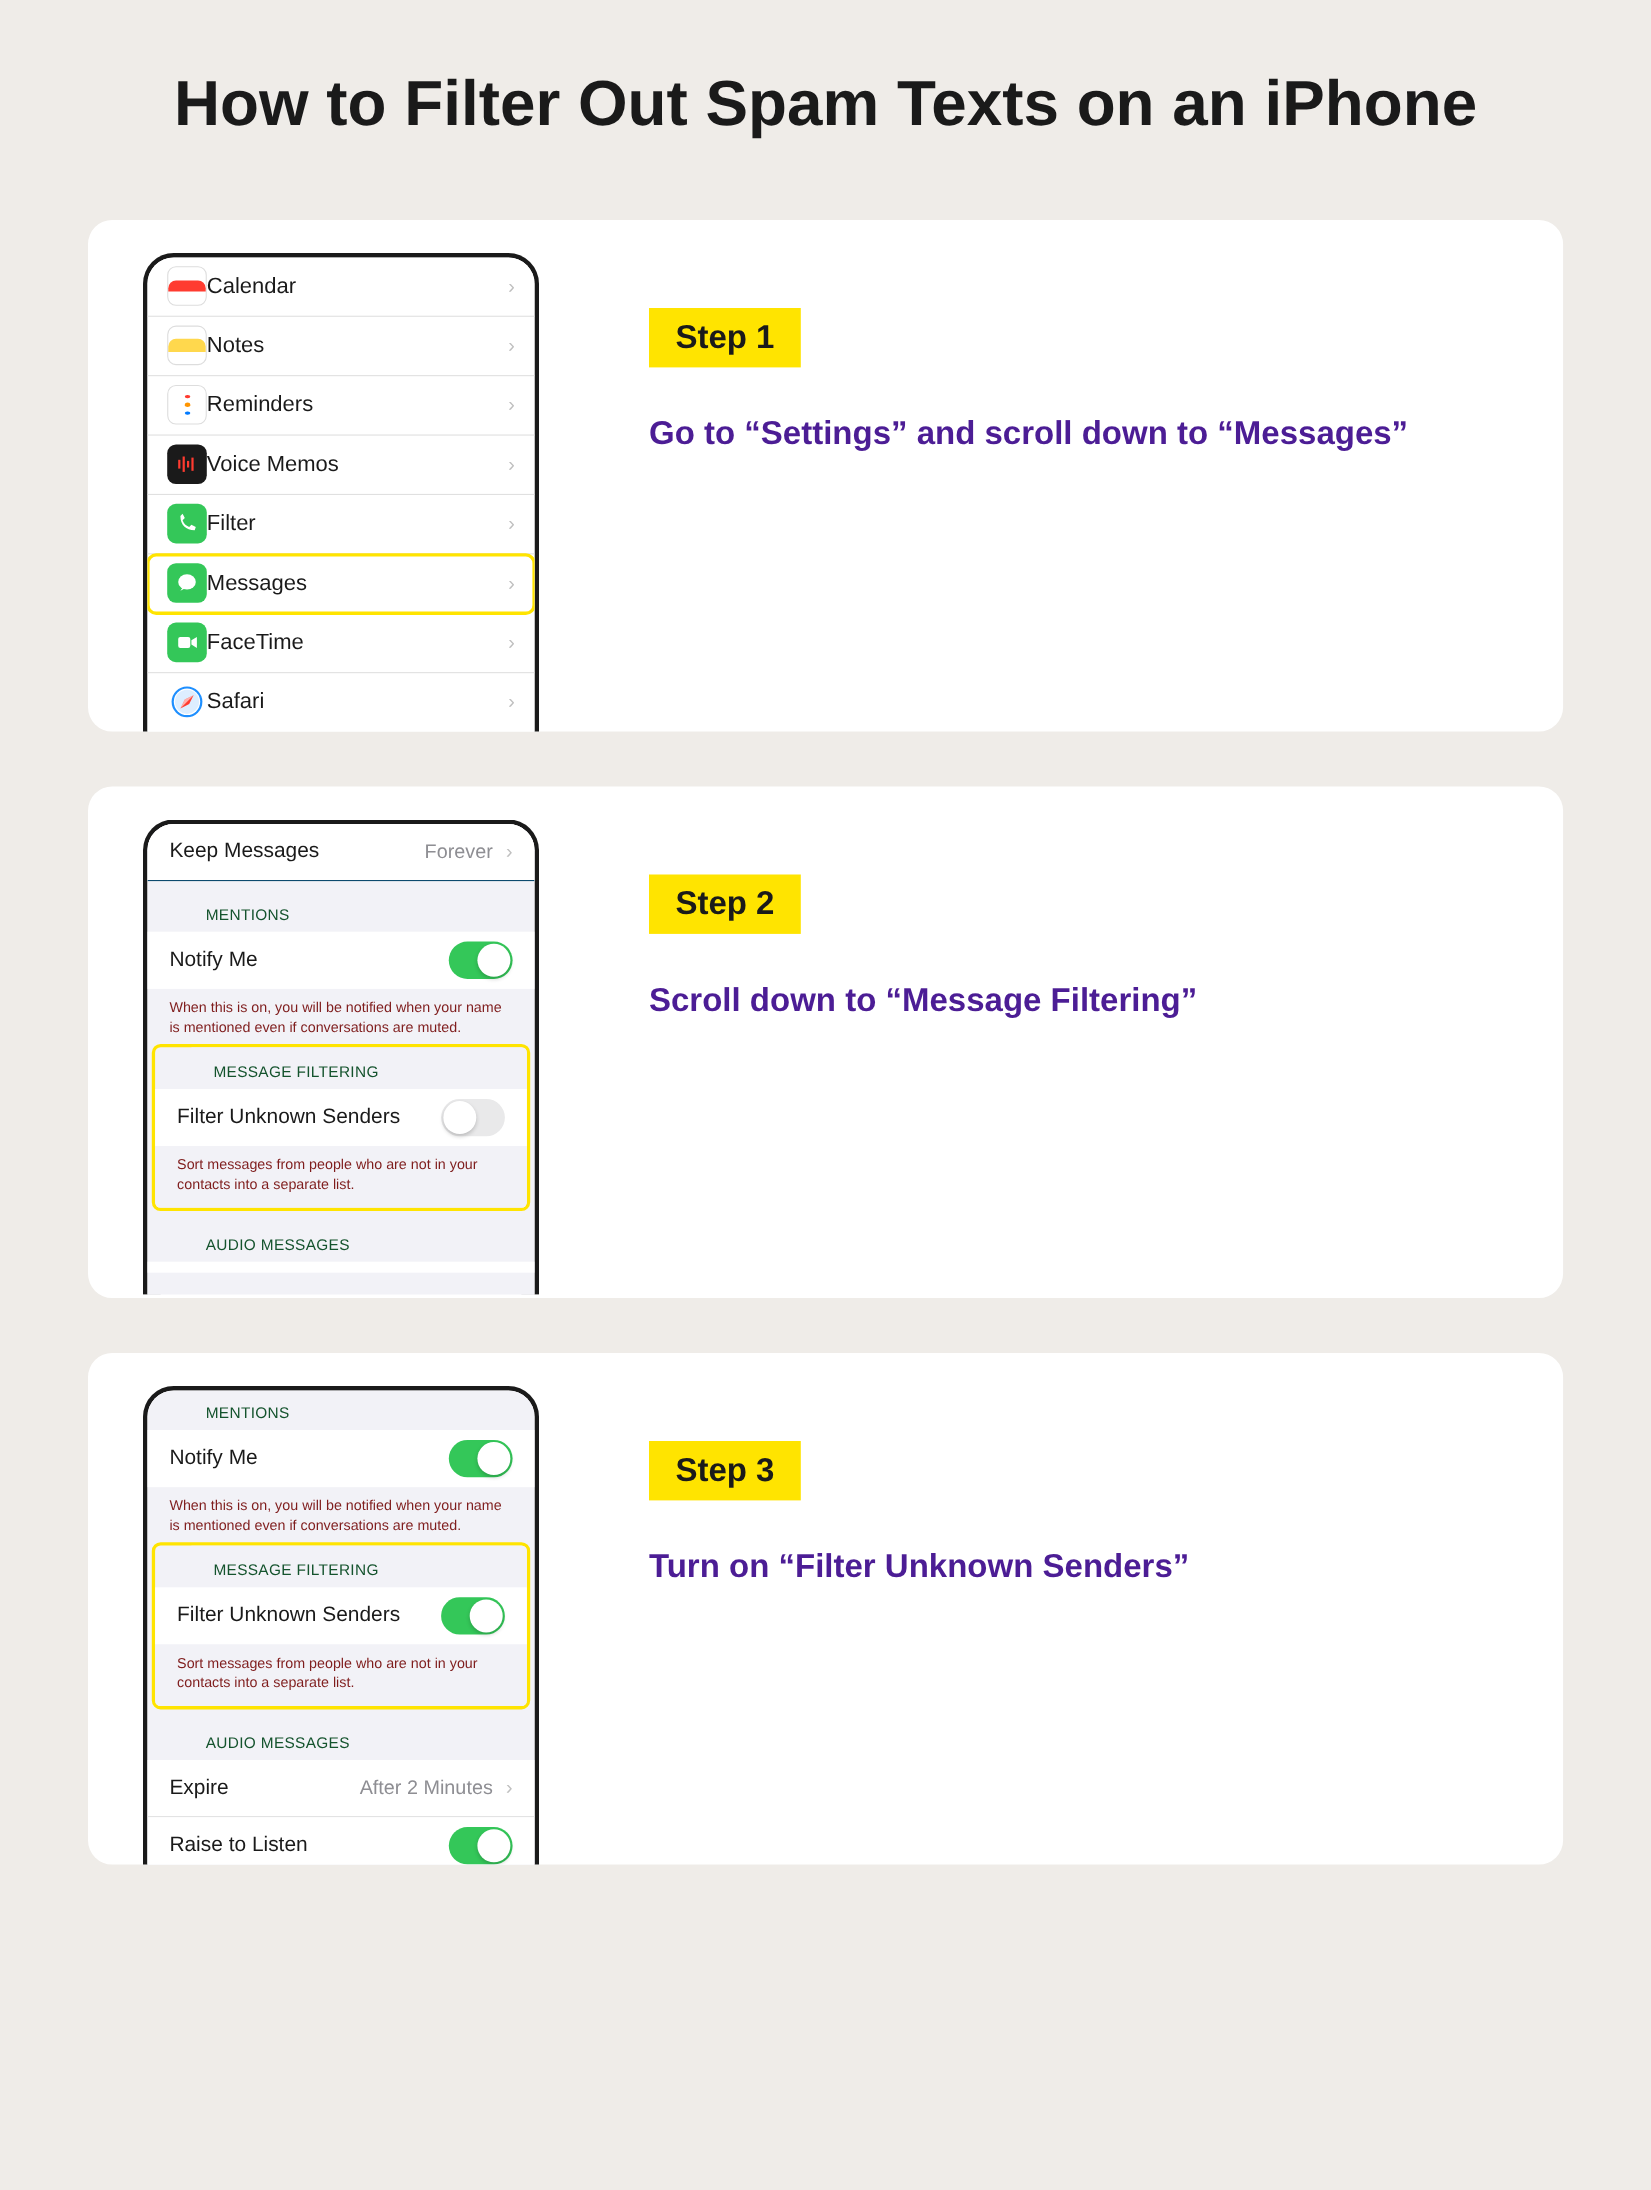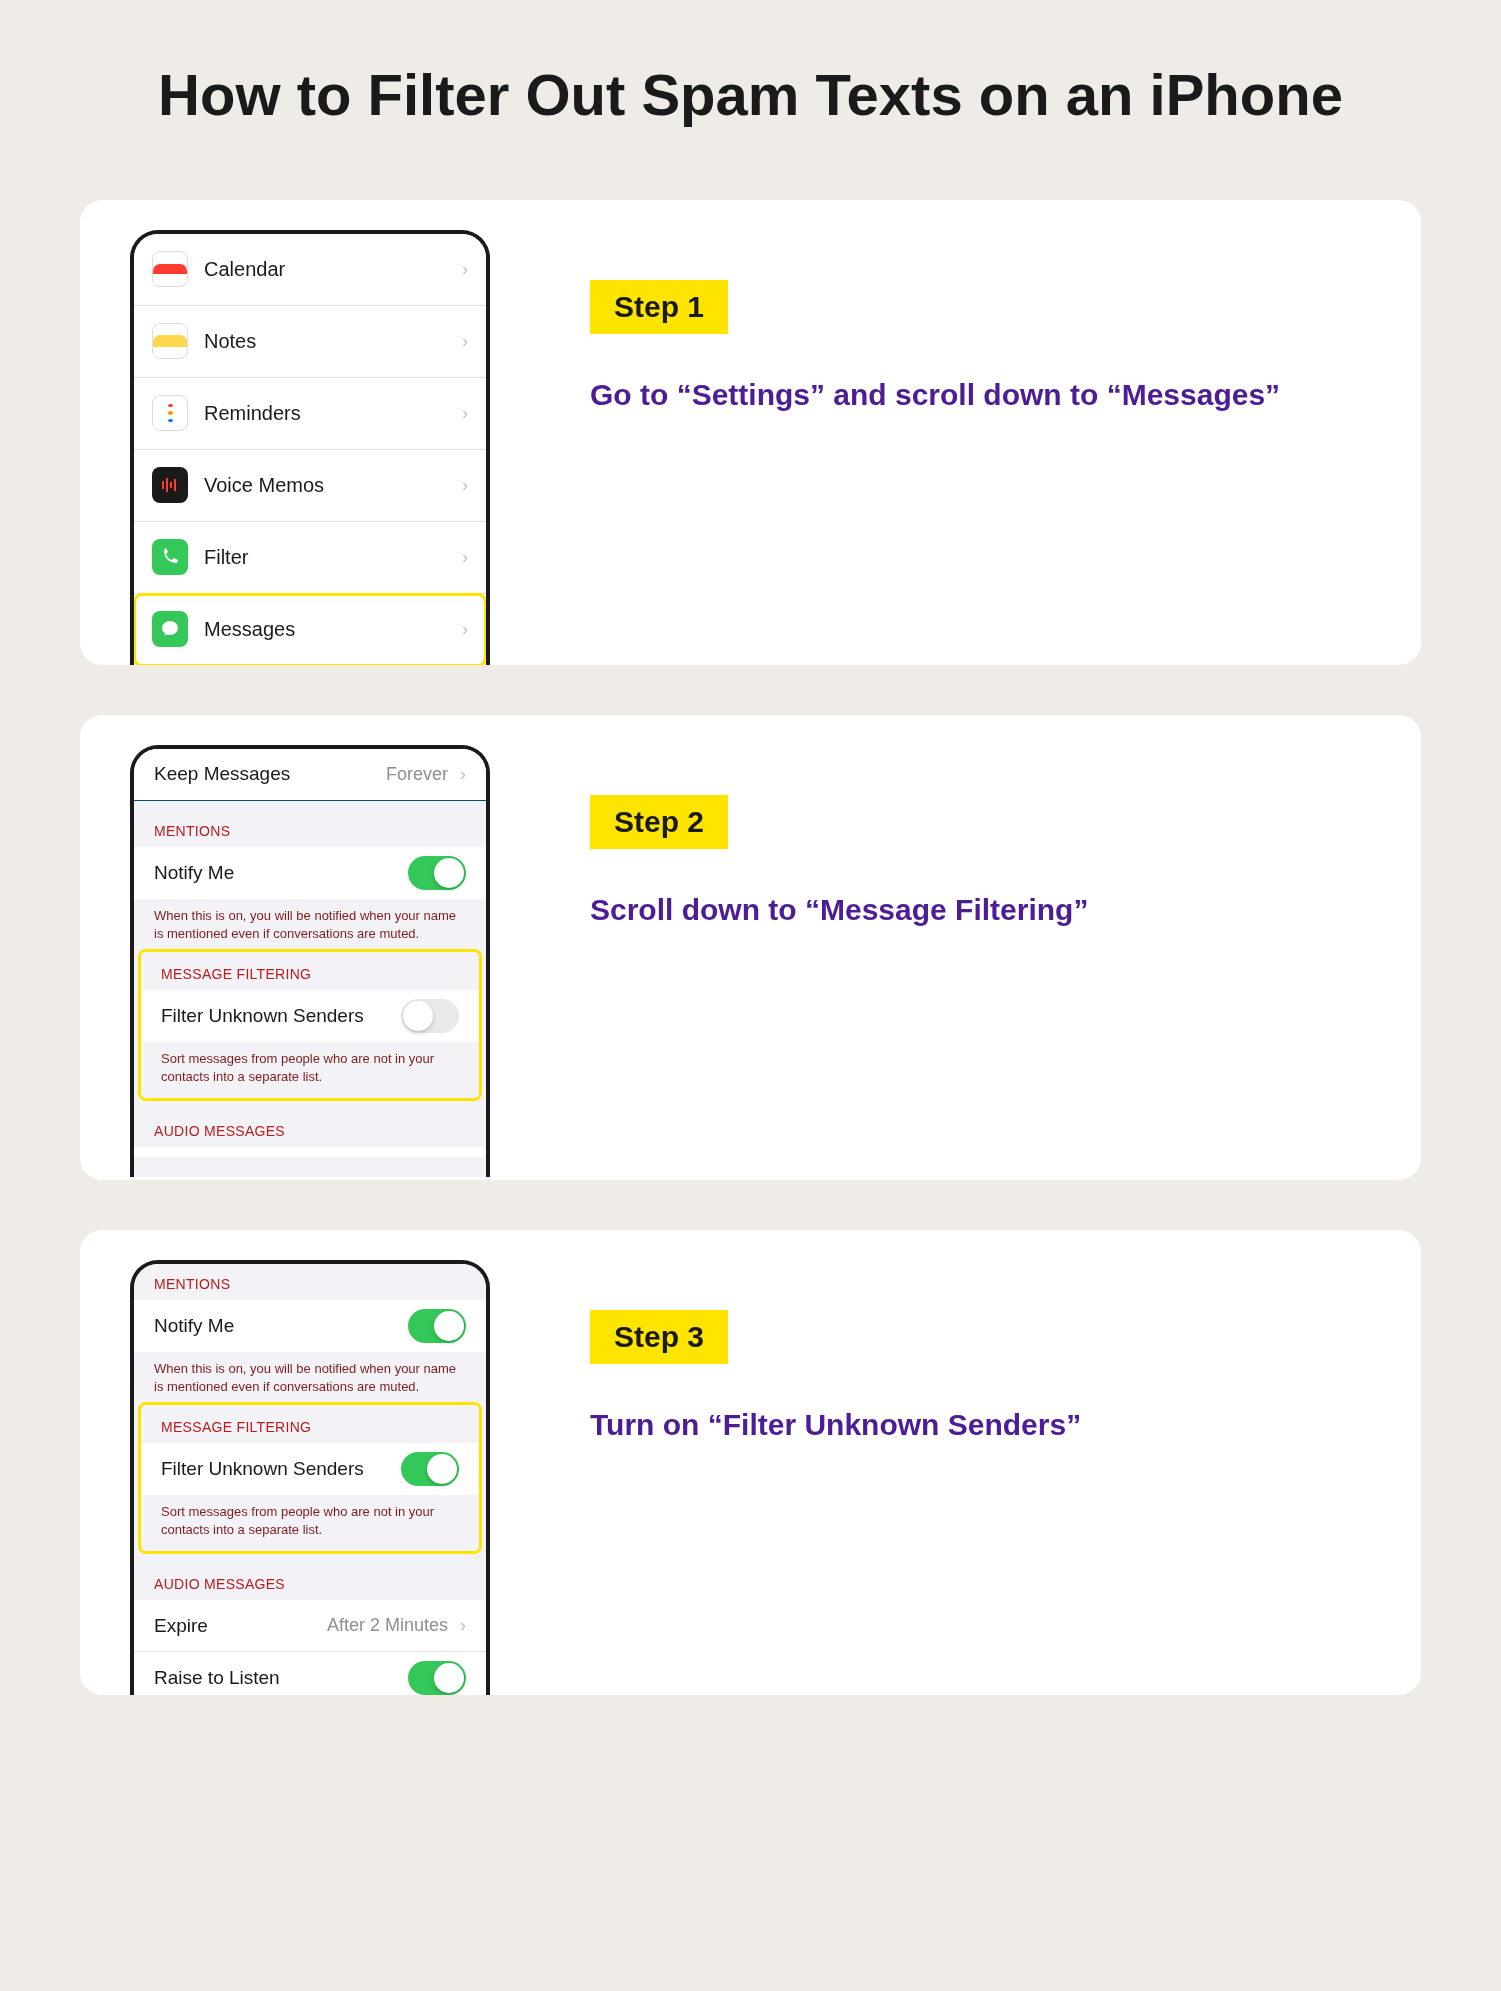--- a/index.html
+++ b/index.html
@@ -6,28 +6,28 @@
     body { font-family: -apple-system, BlinkMacSystemFont, 'Helvetica Neue', sans-serif; background: #efece8; padding: 60px 80px; }
     .page-title { text-align: center; font-size: 58px; font-weight: 800; color: #1a1a1a; margin-bottom: 70px; line-height: 1.2; }
     .card { background: #fff; border-radius: 22px; padding: 30px 60px 0 50px; display: flex; align-items: flex-start; gap: 100px; margin-bottom: 50px; overflow: hidden; height: 465px; }
     .phone-wrap { flex: 0 0 360px; position: relative; }
     .phone { width: 360px; border: 4px solid #1a1a1a; border-radius: 28px 28px 0 0; border-bottom: none; overflow: hidden; background: #fff; }
     .step-text { flex: 1; padding-top: 50px; }
     .step-badge { display: inline-block; background: #ffe400; color: #1a1a1a; font-size: 30px; font-weight: 800; padding: 10px 24px; border-radius: 0; margin-bottom: 38px; }
     .step-desc { font-size: 30px; color: #4c1d95; line-height: 1.55; font-weight: 700; }
     
     .settings-list { background: #fff; }
-    .settings-row { display: flex; align-items: center; height: 72px; padding: 0 18px; border-bottom: 1px solid #e0e0e0; gap: 16px; position: relative; }
+    .settings-row { display: flex; align-items: center; height: 54px; padding: 0 18px; border-bottom: 1px solid #e0e0e0; gap: 0; position: relative; }
     .settings-row.highlighted { outline: 3px solid #ffe400; outline-offset: -2px; border-radius: 8px; z-index: 2; }
     .app-icon { width: 36px; height: 36px; border-radius: 8px; display: flex; align-items: center; justify-content: center; flex-shrink: 0; }
     .app-name { flex: 1; font-size: 20px; color: #1a1a1a; }
     .chevron { color: #c0c0c0; font-size: 18px; }
     
     .grouped-bg { background: #f2f2f7; padding-bottom: 20px; }
-    .group-header { font-size: 14px; color: #b91c1c; padding: 22px 20px 8px; letter-spacing: 0.3px; }
+    .group-header { font-size: 14px; color: #14532d; padding: 22px 20px 8px; letter-spacing: 0.3px; margin-left: 33px; }
     .group-footer { font-size: 13px; color: #7f1d1d; padding: 8px 20px 2px; line-height: 1.4; }
     .group-row { background: #fff; display: flex; align-items: center; height: 52px; padding: 0 20px; font-size: 19px; color: #1a1a1a; gap: 12px; }
     .group-row .label { flex: 1; }
     .group-row .value { color: #8e8e93; font-size: 18px; }
     .hl-section { border: 3px solid #ffe400; border-radius: 8px; margin: 4px 4px 0; overflow: hidden; }
     .hl-section .group-header { padding-top: 14px; }
     
     .toggle { width: 58px; height: 34px; border-radius: 17px; position: relative; flex-shrink: 0; }
     .toggle.on { background: #34c759; }
     .toggle.off { background: #e9e9ea; }

